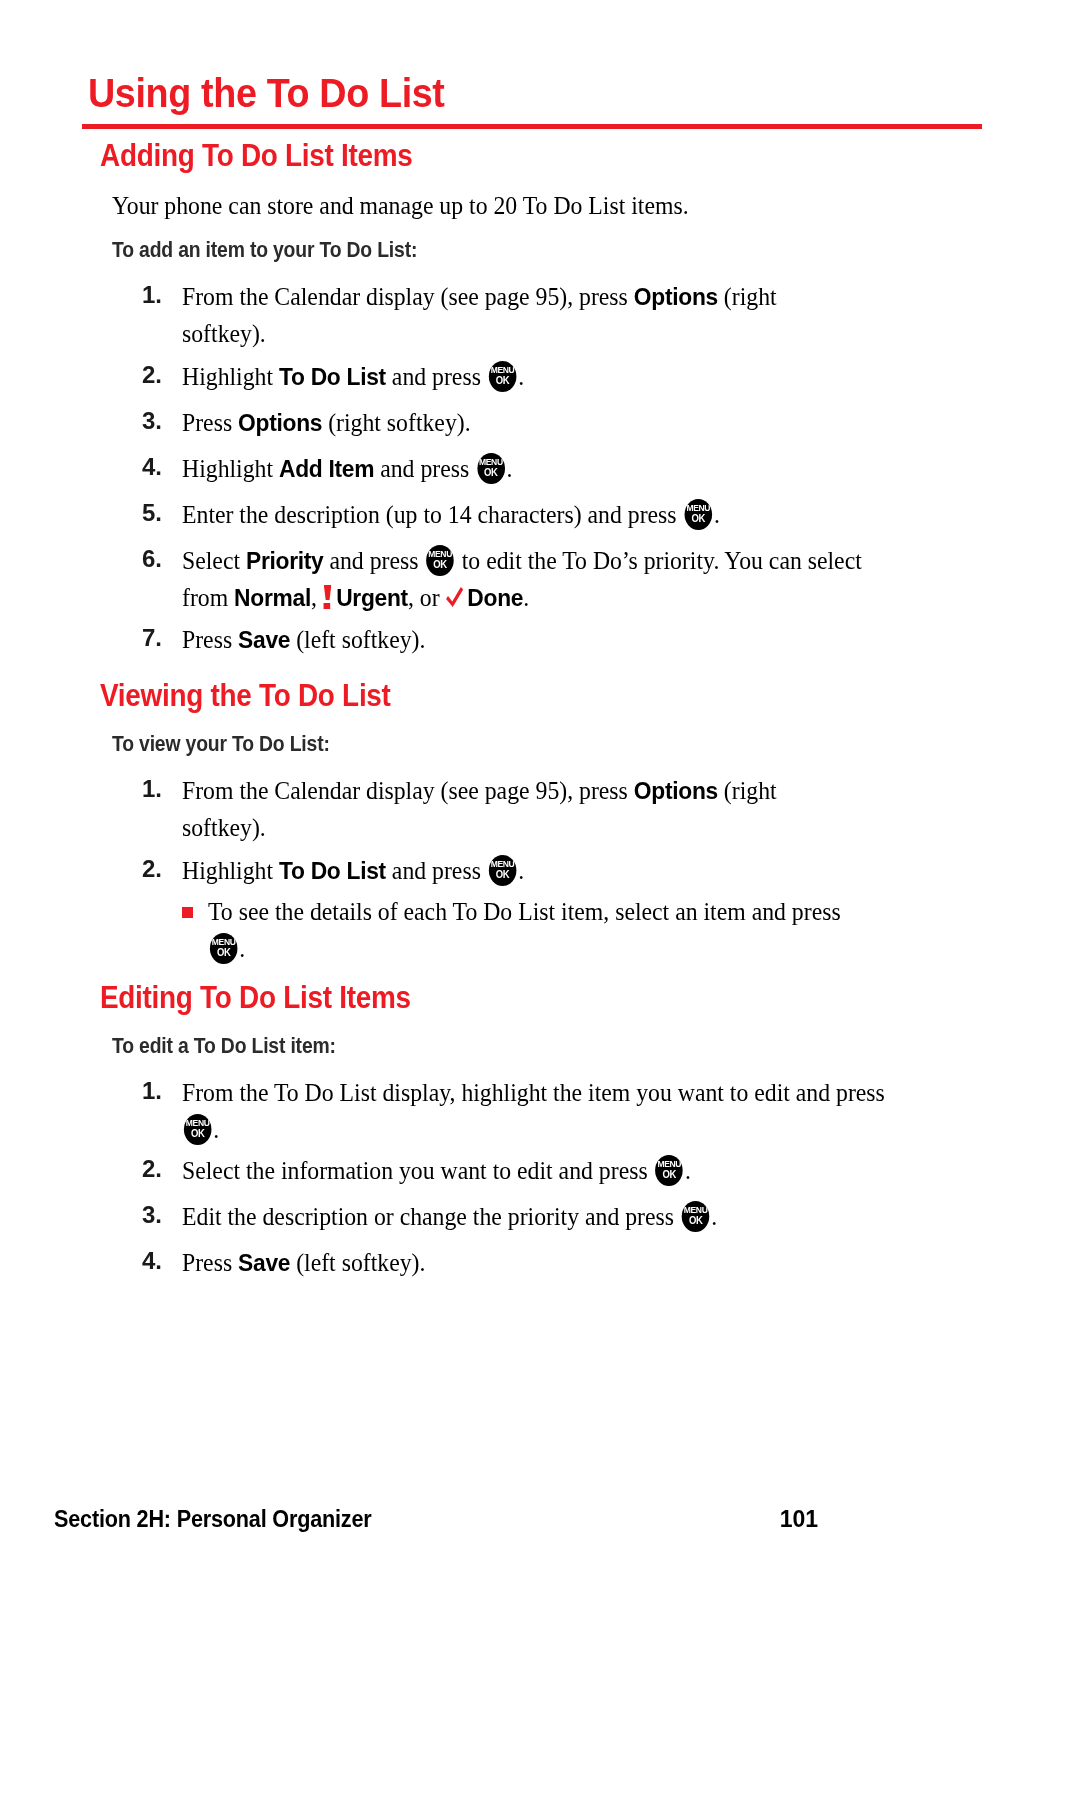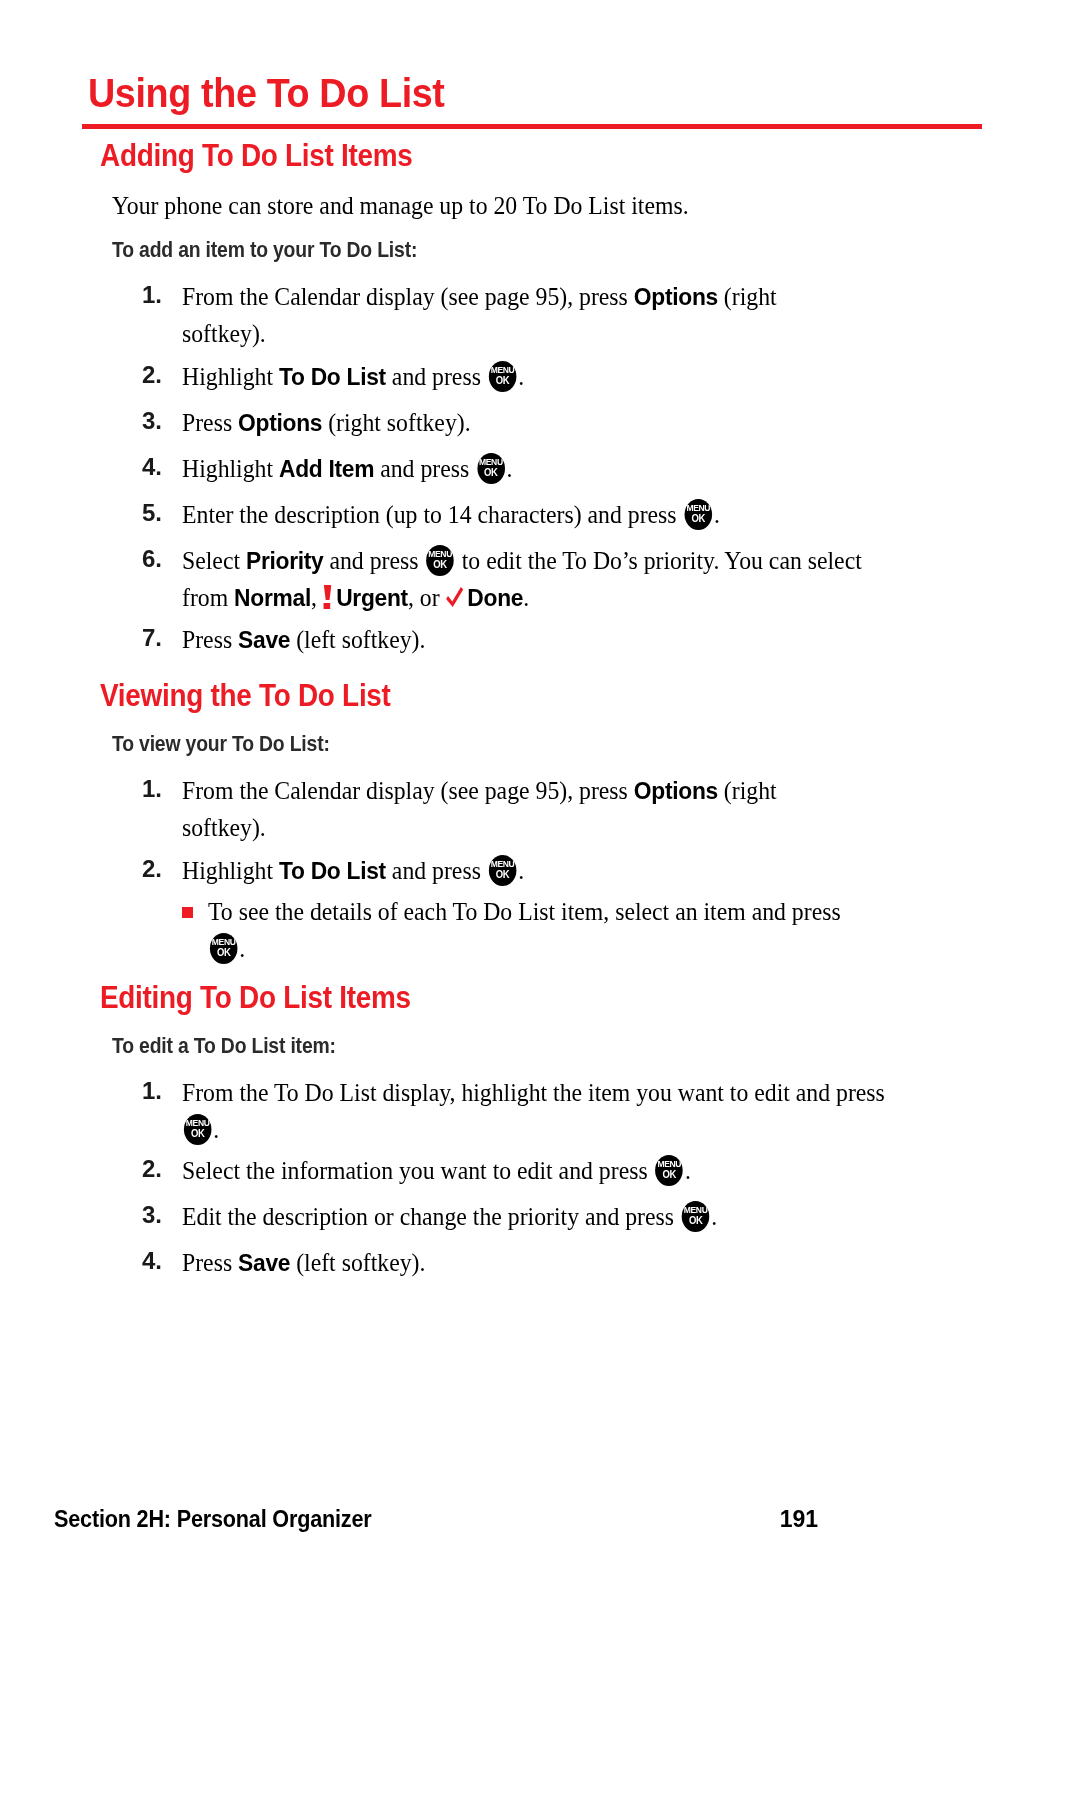--- a/index.html
+++ b/index.html
@@ -336,15 +336,15 @@
     <span class="step-num">3.</span>
     <span class="step-body" style="width:750px;"><span>Edit the description or change the priority and press </span><span class="menukey"><span class="mk-menu">MENU</span><span class="mk-ok">OK</span></span><span>.</span></span>
   </div>
 
   <div class="step" style="left:120px; top:1244px; width:760px;">
     <span class="step-num">4.</span>
     <span class="step-body" style="width:720px;"><span>Press </span><span class="kw">Save</span><span> (left softkey).</span></span>
   </div>
 
   <div class="footer-left">Section 2H: Personal Organizer</div>
-  <div class="footer-right">191</div>
+  <div class="footer-right">101</div>
 
 </div>
 
 </body></html>

